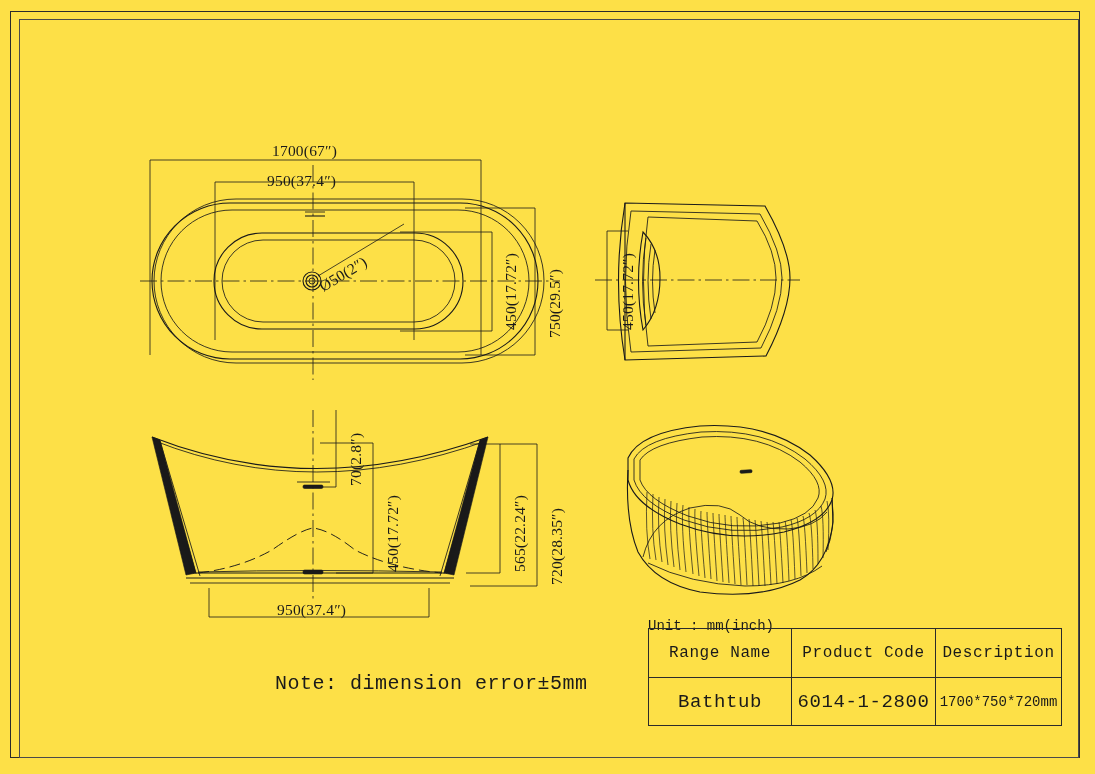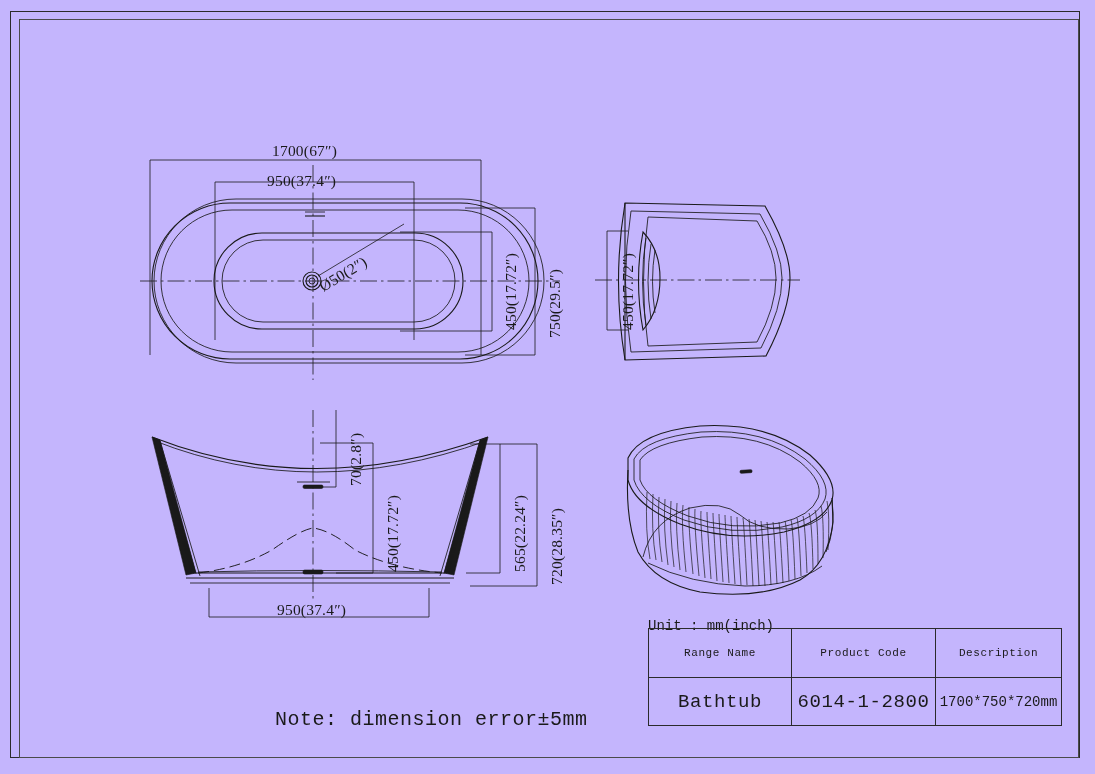--- a/index.html
+++ b/index.html
@@ -7,21 +7,21 @@
     padding: 0;
     background: #ffffff;
   }
   body {
     font-family: "Liberation Serif", "DejaVu Serif", serif;
   }
   #sheet {
     position: relative;
     width: 1095px;
     height: 774px;
-    background: #c4b5fd;
+    background: #fde047;
     overflow: hidden;
   }
   
   #border-outer {
     position: absolute;
     left: 10px;
     top: 11px;
     width: 1070px;
     height: 747px;
     border: 1.6px solid #2b2b2b;
@@ -71,21 +71,21 @@
     transform-origin: 0 0;
     transform: rotate(-90deg);
   }
   .dimtxt.diag {
     transform-origin: 0 0;
     transform: rotate(-31deg);
   }
   #note-text {
     position: absolute;
     left: 275px;
-    top: 708px;
+    top: 672px;
     font-family: "Liberation Mono", "DejaVu Sans Mono", monospace;
     font-size: 20px;
     color: #1a1a1a;
     white-space: nowrap;
     letter-spacing: 0.5px;
   }
   #unit-text {
     position: absolute;
     left: 648px;
     top: 610px;
@@ -106,21 +106,21 @@
     table-layout: fixed;
   }
   #spec-table th,
   #spec-table td {
     border: 1.3px solid #2b2b2b;
     text-align: center;
     color: #1a1a1a;
     font-weight: normal;
     padding: 0;
   }
-  #spec-table th { height: 48px; font-size: 11px; letter-spacing: 0.6px; border-radius: 12px; }
+  #spec-table th { height: 48px; font-size: 16px; letter-spacing: 0.6px; border-radius: 12px; }
   #spec-table td { height: 47px; font-size: 19px; letter-spacing: 0.6px; }
   #spec-table td.desc-cell { font-size: 14px; letter-spacing: 0; text-align: center; }
   .col-range { width: 142px; }
   .col-code  { width: 143px; margin-top: 11px; }
   .col-desc  { width: 125px; font-family: Liberation Mono, monospace; }
 </style>
 </head>
 <body>
 
 <div id="sheet">

